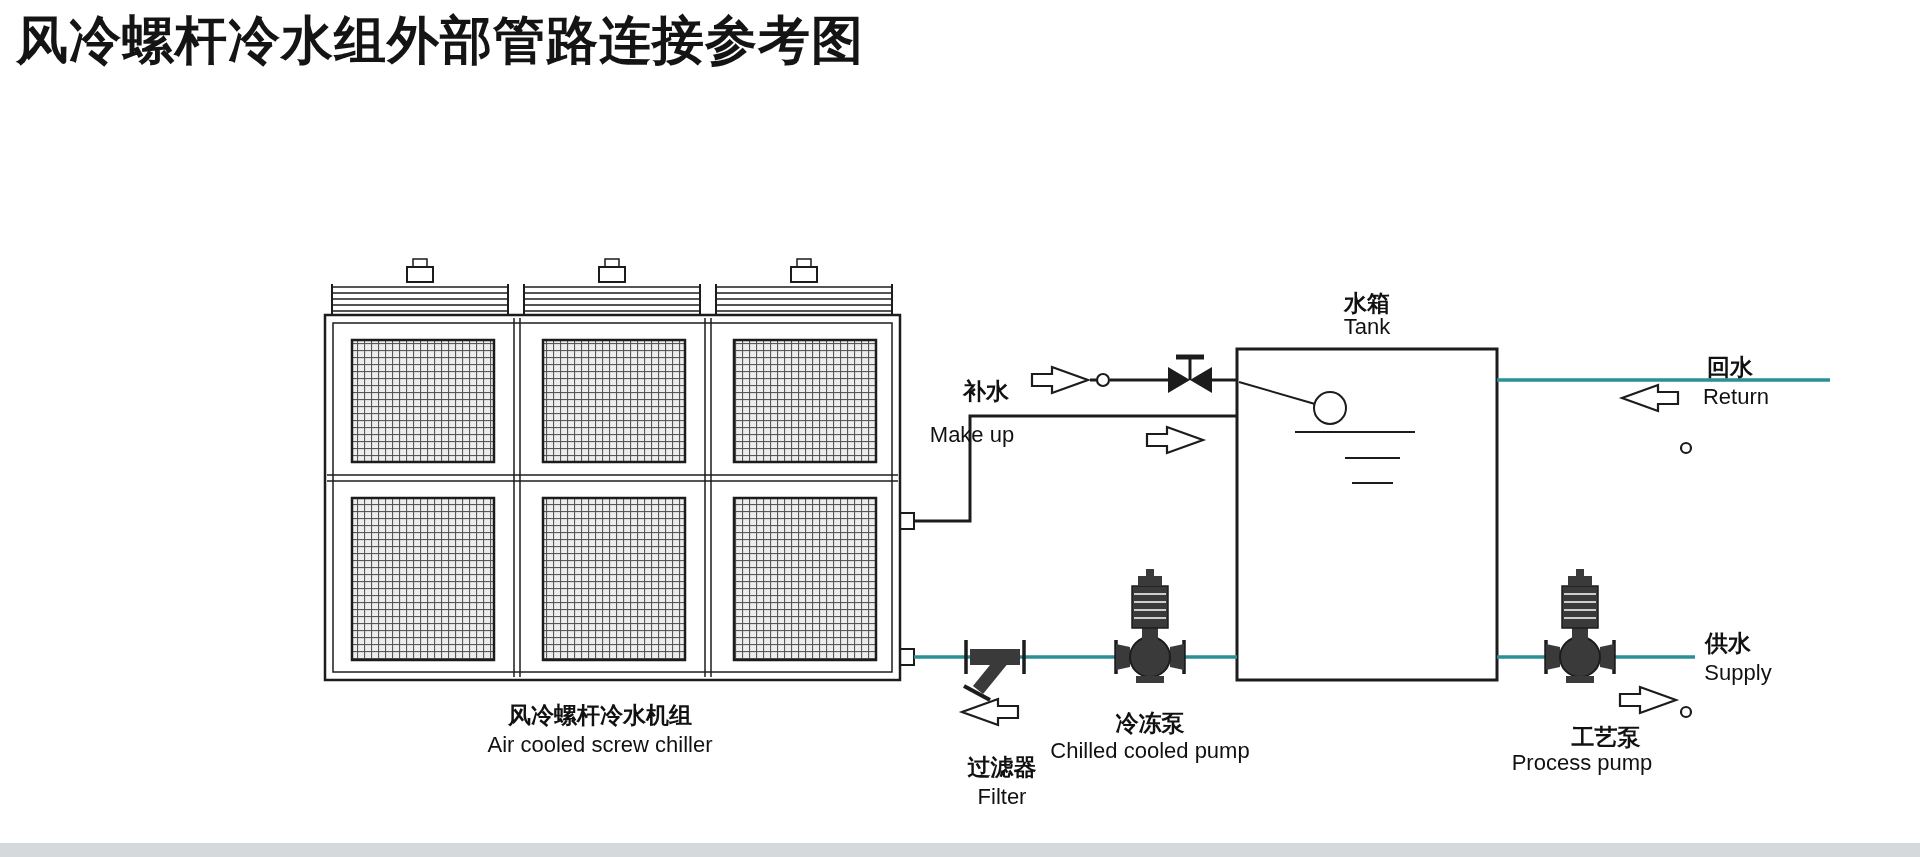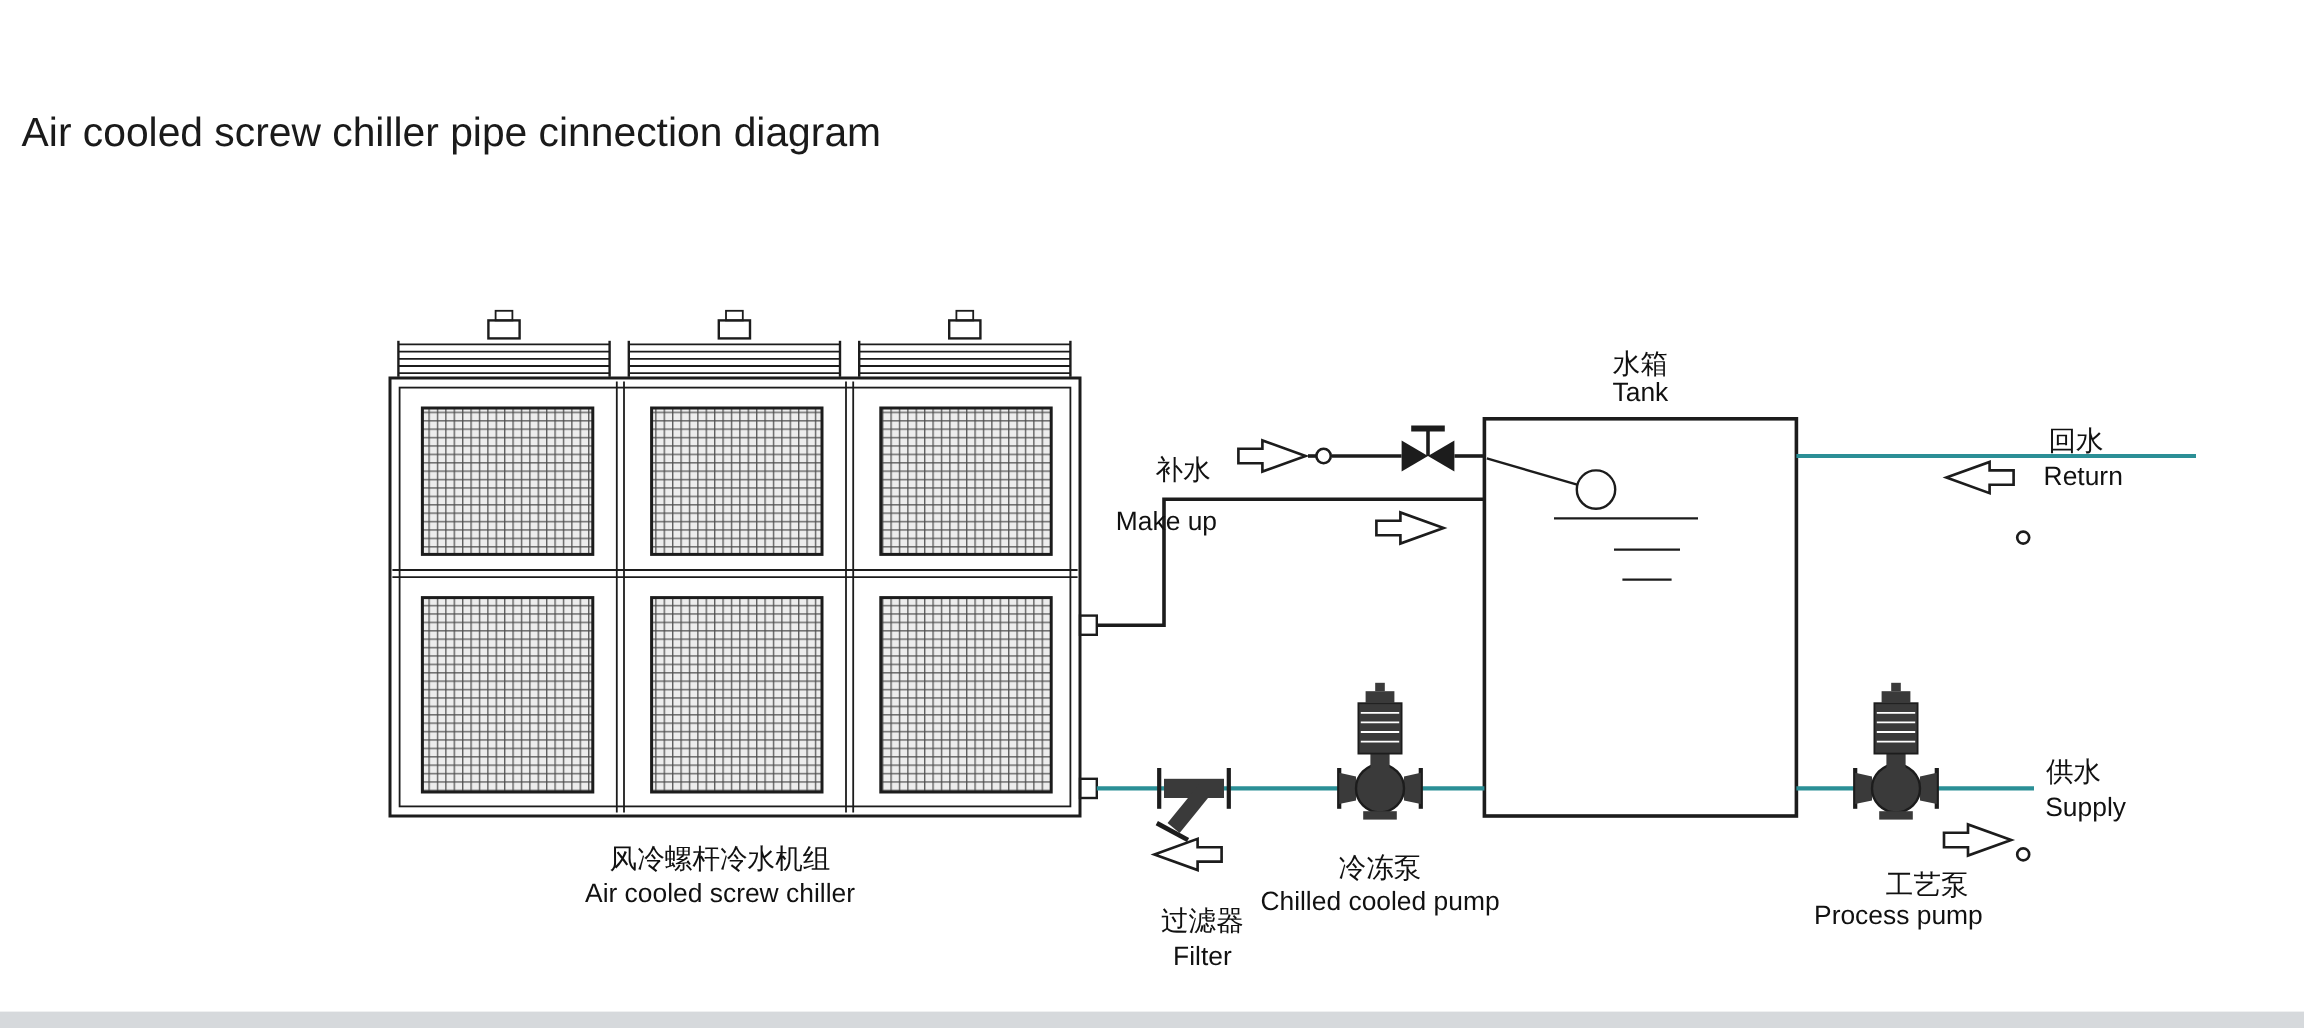--- a/index.html
+++ b/index.html
@@ -4,36 +4,36 @@
 <style>
   html,body{margin:0;padding:0;background:#fff;}
   .stage{position:relative;width:1920px;height:857px;background:#ffffff;overflow:hidden;
          font-family:"Liberation Sans",sans-serif;color:#111;}
   .title{position:absolute;left:16px;top:6px;font-size:52px;font-weight:800;
          color:#141414;letter-spacing:1px;white-space:nowrap;}
   .subtitle{position:absolute;left:18px;top:92px;font-size:34px;font-weight:500;
          color:#1a1a1a;white-space:nowrap;}
   .diagram-svg{position:absolute;left:0;top:0;width:1920px;height:857px;}
   .lbl{position:absolute;transform:translateX(-50%);text-align:center;white-space:nowrap;color:#111;}
-  .zh{font-size:23px;}
+  .zh{font-size:23px;font-weight:bold;}
   .en{font-size:22px;}
   .ln{stroke:#1c1c1c;stroke-width:2;fill:none;}
   .ln-thin{stroke:#1c1c1c;stroke-width:1.5;fill:none;}
   .pipe-black{stroke:#1c1c1c;stroke-width:3;fill:none;}
   .pipe-teal{stroke:var(--color-pipe-teal,#2b8f96);stroke-width:3.5;fill:none;}
   .hollow{fill:#ffffff;stroke:#1c1c1c;stroke-width:2.2;}
   .dark{fill:#3a3a3a;}
   .footer-bar{position:absolute;left:0;bottom:0;width:1920px;height:14px;background:#d6d9dc;}
 </style>
 </head>
 <body>
 
 <div class="stage">
 
-  <div class="subtitle">Air cooled screw chiller pipe cinnection diagram</div>
+  <div class="title">风冷螺杆冷水组外部管路连接参考图</div>
 
   <svg class="diagram-svg" viewBox="0 0 1920 857">
     <defs>
       <pattern id="mesh" width="7" height="7" patternUnits="userSpaceOnUse">
         <rect width="7" height="7" fill="#ededed"></rect>
         <path d="M0,0.6 H7 M0.6,0 V7" stroke="#4a4a4a" stroke-width="1" fill="none"></path>
       </pattern>
     </defs>
 
     <g>

